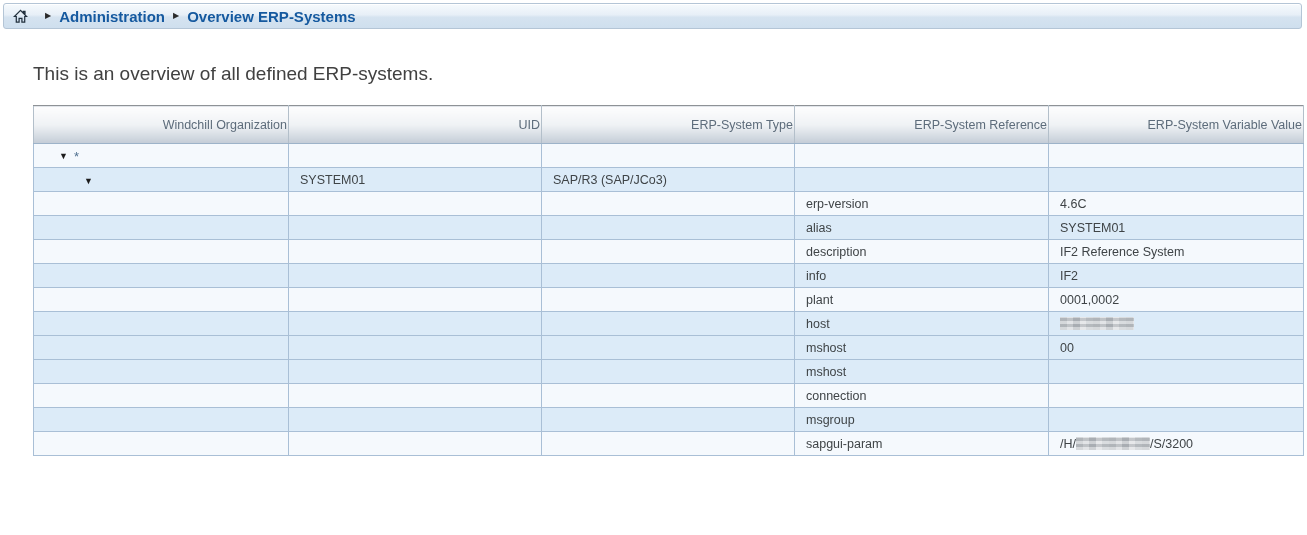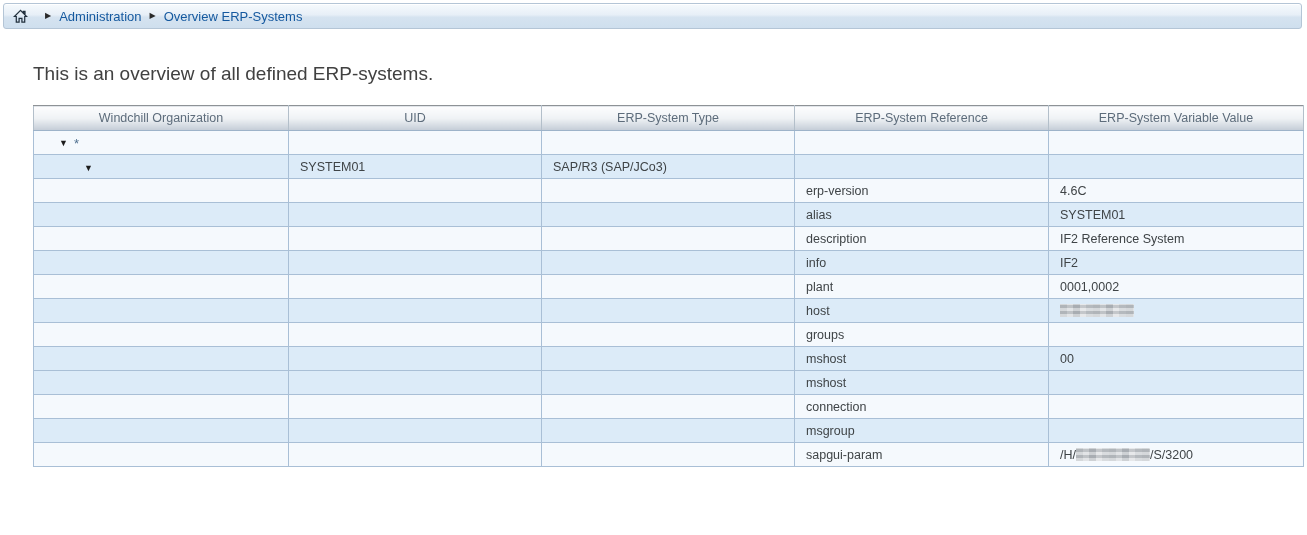--- a/index.html
+++ b/index.html
@@ -29,22 +29,22 @@
     cursor: pointer;
     margin-right: 9px;
   }
   .crumb-sep {
     font-size: 8px;
     color: #2a2a2a;
     margin: 0 8px;
     line-height: 1;
   }
   .crumb-link {
-    font-size: 13px;
-    font-weight: normal;
+    font-size: 15px;
+    font-weight: bold;
     color: #15599f;
     text-decoration: none;
     cursor: pointer;
   }
   
   .intro-text {
     position: absolute;
     top: 63px; left: 33px;
     font-size: 19px;
     color: #414141;
@@ -57,24 +57,24 @@
     border-collapse: collapse;
     table-layout: fixed;
     font-size: 12.5px;
   }
   .erp-table col.c0 { width: 255px; }
   .erp-table col.c1 { width: 253px; }
   .erp-table col.c2 { width: 253px; }
   .erp-table col.c3 { width: 254px; }
   .erp-table col.c4 { width: 255px; }
   .erp-table th {
-    height: 25px;
+    height: 38px;
     box-sizing: border-box;
     font-weight: normal;
-    text-align: center;
+    text-align: right;
     color: #5d6c7b;
     background: linear-gradient(#fdfdfe 0%, #eff2f5 50%, #d7dde4 78%, #c3ccd6 100%);
     border-top: 1px solid #8e9296;
     border-bottom: 1px solid #9db3c9;
     border-right: 1px solid #b3bfca;
     border-left: 1px solid #b3bfca;
   }
   .erp-table td {
     height: 24px;
     box-sizing: border-box;
@@ -202,27 +202,20 @@
         <td>plant</td>
         <td>0001,0002</td>
       </tr>
       <tr class="alt">
         <td class="org"></td>
         <td></td>
         <td></td>
         <td>host</td>
         <td><span class="redacted-block"></span></td>
       </tr>
-      <tr class="base">
-        <td class="org"></td>
-        <td></td>
-        <td></td>
-        <td>groups</td>
-        <td></td>
-      </tr>
       <tr class="alt">
         <td class="org"></td>
         <td></td>
         <td></td>
         <td>mshost</td>
         <td>00</td>
       </tr>
       <tr class="alt">
         <td class="org"></td>
         <td></td>

